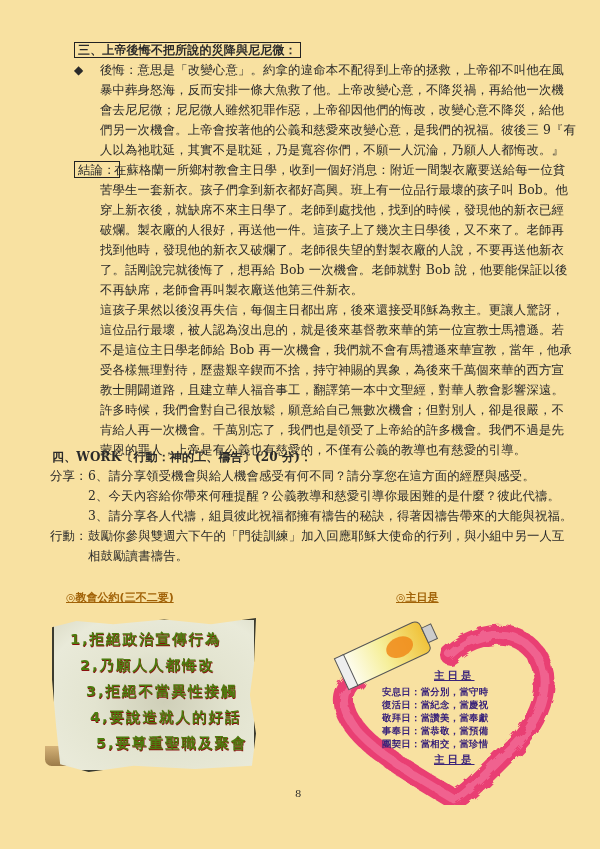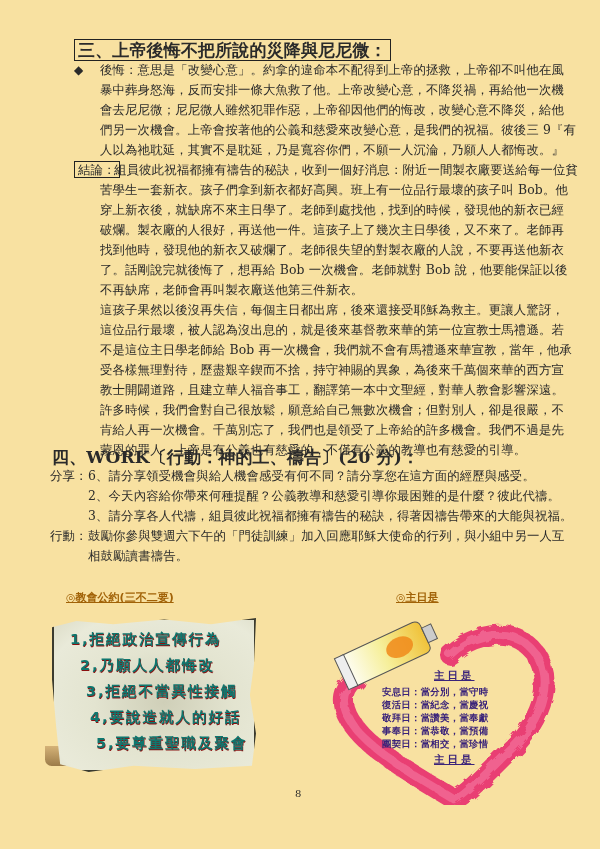--- a/index.html
+++ b/index.html
@@ -7,42 +7,42 @@
       width: 600px; height: 849px;
       background: #f8e1a1;
       position: relative; overflow: hidden;
       font-family: "DejaVu Serif", "Liberation Serif", serif;
       color: #2a2a2a;
     }
     .page { position: absolute; left: 0; top: 0; width: 600px; height: 849px; }
     .line { position: absolute; font-size: 12.4px; line-height: 16px; white-space: nowrap; letter-spacing: 0.15px; }
     .boxed { border: 1px solid #222; padding: 0 3px; }
     .diamond { position: absolute; font-size: 12px; line-height: 16px; }
-    .h-section { font-family: "DejaVu Serif", serif; font-size: 17px; font-weight: bold; }
+    .h-section { font-family: "DejaVu Serif", serif; font-size: 12px; font-weight: bold; }
     .pagenum { position: absolute; left: 295px; top: 788px; font-size: 10px; }
 
     
     .panel-title {
       position: absolute; font-size: 11px; font-weight: bold;
       text-decoration: underline; white-space: nowrap; color: #a16207;
       font-family: "DejaVu Sans", sans-serif;
     }
     .scroll {
       position: absolute; left: 52px; top: 618px; width: 200px; height: 150px;
       background: radial-gradient(ellipse at 55% 55%, #cfcfb8 0%, #e3e4d0 45%, #e9ead9 80%, #dcdcc7 100%);
       border: 2px solid #3b3b2f;
       clip-path: polygon(0% 6%, 12% 2%, 30% 4%, 55% 1%, 78% 4%, 100% 0%, 99% 30%, 97% 50%, 100% 75%, 98% 96%, 70% 98%, 40% 96%, 18% 100%, 4% 95%, 2% 70%, 0% 40%);
     }
     .scroll-curl {
       position: absolute; left: 45px; top: 746px; width: 55px; height: 20px;
       background: linear-gradient(180deg, #c9a36a, #7d5a2c);
       border-radius: 0 0 30px 10px; opacity: 0.75;
     }
     .rule {
-      position: absolute; font-size: 14.5px; font-weight: bold; color: #0f766e;
+      position: absolute; font-size: 14.5px; font-weight: bold; color: #4d7c0f;
       white-space: nowrap; font-family: "DejaVu Sans", sans-serif; letter-spacing: 2px;
       text-shadow: 0.5px 0.5px 0 #8a1010;
     }
 
     
     .heart-wrap { position: absolute; left: 330px; top: 615px; width: 250px; height: 190px; }
     .heart-svg { position: absolute; left: 0; top: 0; }
     .heart-text {
       position: absolute; color: #3a237a; font-weight: bold; font-size: 9.4px;
       white-space: nowrap; font-family: "DejaVu Serif", serif; letter-spacing: 0.3px;
@@ -61,21 +61,21 @@
   <span class="diamond" style="left:74px; top:62px;">◆</span>
   <div class="line" style="left:100px; top:62px;">後悔：意思是「改變心意」。約拿的違命本不配得到上帝的拯救，上帝卻不叫他在風</div>
   <div class="line" style="left:100px; top:82px;">暴中葬身怒海，反而安排一條大魚救了他。上帝改變心意，不降災禍，再給他一次機</div>
   <div class="line" style="left:100px; top:102px;">會去尼尼微；尼尼微人雖然犯罪作惡，上帝卻因他們的悔改，改變心意不降災，給他</div>
   <div class="line" style="left:100px; top:122px;">們另一次機會。上帝會按著他的公義和慈愛來改變心意，是我們的祝福。彼後三 9『有</div>
   <div class="line" style="left:100px; top:142px;">人以為祂耽延，其實不是耽延，乃是寬容你們，不願一人沉淪，乃願人人都悔改。』</div>
 
   <div class="line" style="left:74px; top:162px;">
     <span class="boxed">結論：</span>
   </div>
-  <div class="line" style="left:114px; top:162px;">組員彼此祝福都擁有禱告的秘訣，收到一個好消息：附近一間製衣廠要送給每一位貧</div>
+  <div class="line" style="left:114px; top:162px;">在蘇格蘭一所鄉村教會主日學，收到一個好消息：附近一間製衣廠要送給每一位貧</div>
   <div class="line" style="left:100px; top:182px;">苦學生一套新衣。孩子們拿到新衣都好高興。班上有一位品行最壞的孩子叫 Bob。他</div>
   <div class="line" style="left:100px; top:202px;">穿上新衣後，就缺席不來主日學了。老師到處找他，找到的時候，發現他的新衣已經</div>
   <div class="line" style="left:100px; top:222px;">破爛。製衣廠的人很好，再送他一件。這孩子上了幾次主日學後，又不來了。老師再</div>
   <div class="line" style="left:100px; top:242px;">找到他時，發現他的新衣又破爛了。老師很失望的對製衣廠的人說，不要再送他新衣</div>
   <div class="line" style="left:100px; top:262px;">了。話剛說完就後悔了，想再給 Bob 一次機會。老師就對 Bob 說，他要能保証以後</div>
   <div class="line" style="left:100px; top:282px;">不再缺席，老師會再叫製衣廠送他第三件新衣。</div>
   <div class="line" style="left:100px; top:302px;">這孩子果然以後沒再失信，每個主日都出席，後來還接受耶穌為救主。更讓人驚訝，</div>
   <div class="line" style="left:100px; top:322px;">這位品行最壞，被人認為沒出息的，就是後來基督教來華的第一位宣教士馬禮遜。若</div>
   <div class="line" style="left:100px; top:342px;">不是這位主日學老師給 Bob 再一次機會，我們就不會有馬禮遜來華宣教，當年，他承</div>
   <div class="line" style="left:100px; top:362px;">受各樣無理對待，歷盡艱辛鍥而不捨，持守神賜的異象，為後來千萬個來華的西方宣</div>

